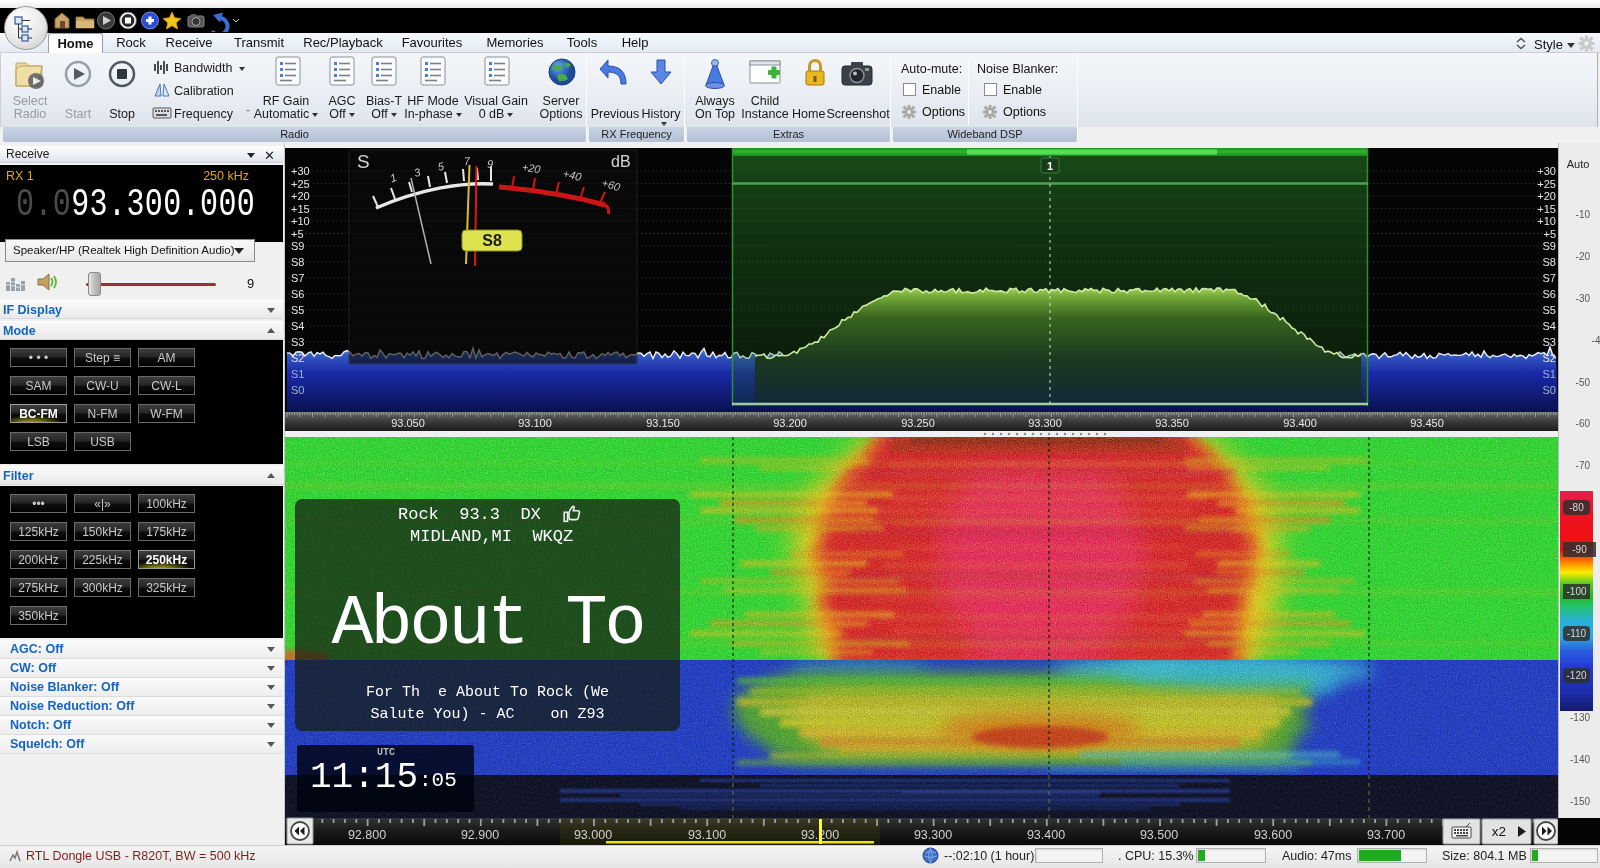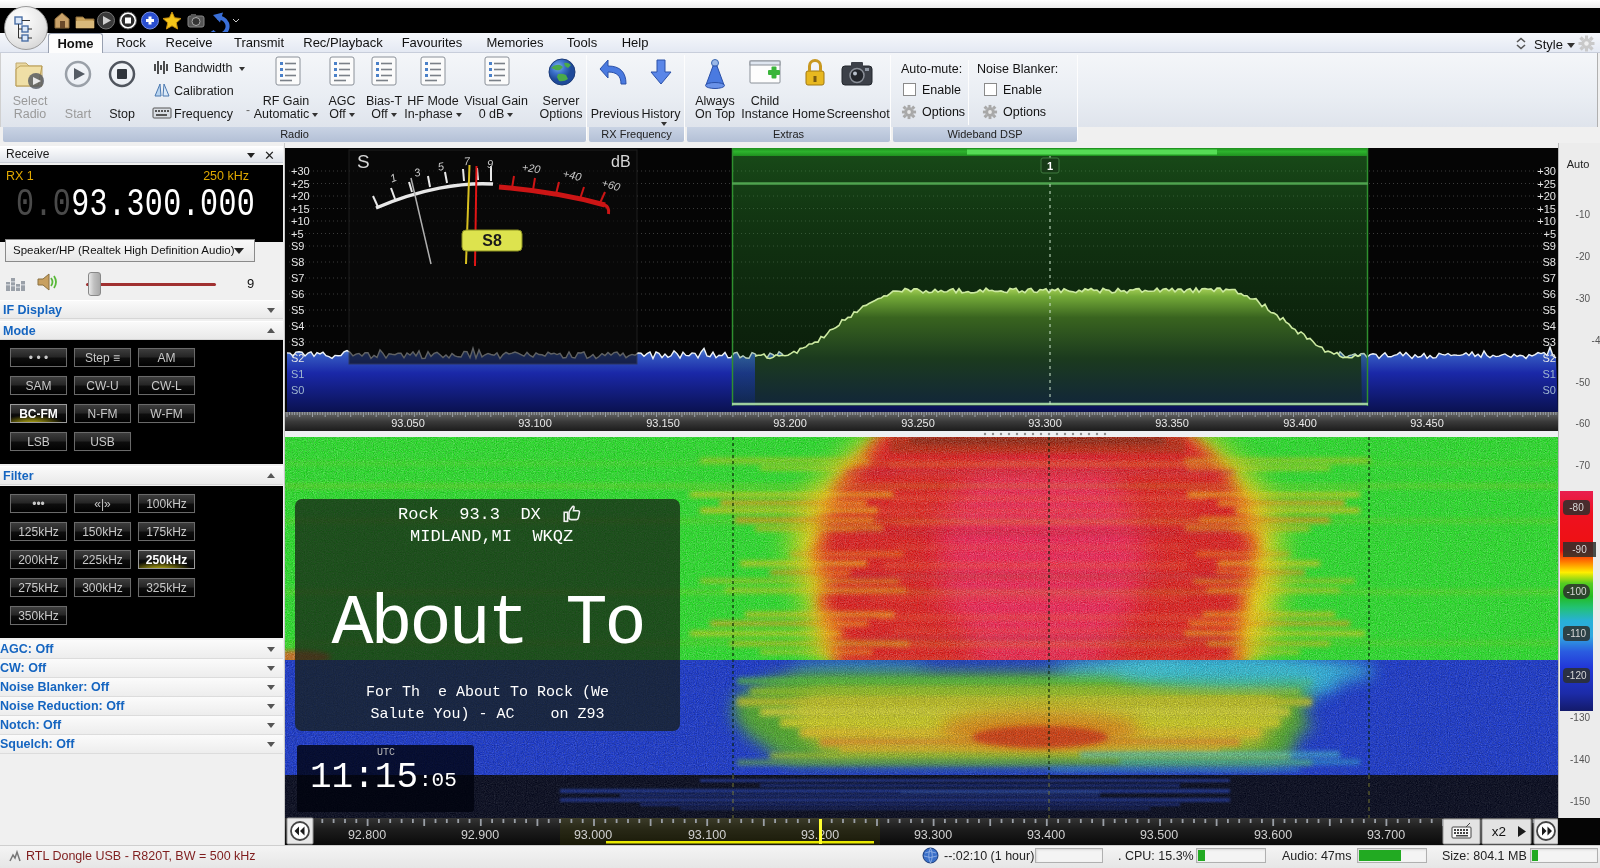--- a/index.html
+++ b/index.html
@@ -26,21 +26,21 @@
 #lpanel{left:0;top:143px;width:285px;height:702px;background:#f0f0f0;border-right:1px solid #c8c8c8}
 #rxhead{left:0;top:146px;width:283px;height:17px;background:linear-gradient(#ffffff,#dfe3ea);border-bottom:1px solid #c8cdd6;font-size:12px;color:#1a1a1a;padding-left:6px;line-height:17px}
 #freqbox{left:0;top:165px;width:283px;height:77px;background:#000}
 .amber{color:#e0a800;font-size:12.5px}
 #freqdigits{position:absolute;left:16px;top:28px;font-family:"Liberation Mono",monospace;font-size:30px;color:#fff;letter-spacing:0.4px;white-space:pre;transform:scaleY(1.28);transform-origin:0 100%}
 #combo{left:5px;top:239px;width:250px;height:23px;background:linear-gradient(#f8f8f8,#e8e8e8);border:1px solid #8a8a8a;font-size:11.5px;color:#111;line-height:21px;padding-left:7px}
 .bluehead{position:absolute;left:0;width:283px;height:19px;background:linear-gradient(#fafafa,#e9e9e9);border-top:1px solid #fff;border-bottom:1px solid #d6d6d6;color:#1565c0;font-weight:bold;font-size:12.5px;padding-left:3px;line-height:18px}
 .blackpanel{position:absolute;left:0;width:283px;background:#000}
 .dbtn{position:absolute;width:59px;height:21px;background:linear-gradient(#404040,#262626 45%,#0d0d0d 55%,#000);border:1px solid #020202;box-shadow:inset 0 0 0 1px #6a6a6a;color:#c8c8c8;font-size:12px;text-align:center;line-height:20px}
 .dbtn.act{color:#fff;font-weight:bold;box-shadow:inset 0 0 0 1px #9a9a9a;background:radial-gradient(ellipse 75% 65% at 38% 108%, rgba(228,216,30,0.95), rgba(160,150,10,0.3) 60%, transparent 78%),linear-gradient(#404040,#262626 45%,#0d0d0d 55%,#000)}
-.coff{position:absolute;left:0;width:283px;height:19px;background:linear-gradient(#fbfbfb,#ededed);border-bottom:1px solid #dcdcdc;color:#1565c0;font-weight:bold;font-size:12.5px;padding-left:0;line-height:18px}
+.coff{position:absolute;left:0;width:283px;height:19px;background:linear-gradient(#fbfbfb,#ededed);border-bottom:1px solid #dcdcdc;color:#1565c0;font-weight:bold;font-size:12.5px;padding-left:10px;line-height:18px}
 .carr{position:absolute;right:8px;top:7px;width:0;height:0;border-left:4px solid transparent;border-right:4px solid transparent;border-top:5px solid #555}
 .carru{position:absolute;right:8px;top:6px;width:0;height:0;border-left:4px solid transparent;border-right:4px solid transparent;border-bottom:5px solid #555}
 
 #statusbar{left:0;top:845px;width:1600px;height:23px;background:linear-gradient(#f4f4f4,#e6e6e6);border-top:1px solid #cfcfcf;font-size:12px;color:#222}
 .sbox{position:absolute;top:848px;height:15px;background:#f4f4f4;border:1px solid #b0b0b0;box-shadow:inset 1px 1px 2px #d8d8d8}
 
 .wfbox{position:absolute;background:rgba(22,30,20,0.73);border-radius:7px;color:#fff;font-family:"Liberation Mono",monospace}
 </style></head><body>
 <div id="app">
 
@@ -1388,39 +1388,39 @@
 <div class="abs" style="left:398px;top:505px;color:#fff;font-family:'Liberation Mono',monospace;font-size:17px;white-space:pre">Rock  93.3  DX</div>
 <svg class="abs" style="left:562px;top:503px" width="21" height="21" viewBox="0 0 21 21">
  <rect x="2.2" y="9.3" width="3.4" height="9" fill="none" stroke="#f0f0f0" stroke-width="1.6"></rect>
  <path d="M7 10.2 c0 -1.2 0.5 -2.4 1.5 -3.8 l1.9 -2.7 c0.5 -0.8 1.6 -0.5 1.7 0.4 l-0.7 3.6 h4.6 c1 0 1.7 0.9 1.4 1.9 l-1.2 5.6 c-0.2 0.9 -0.9 1.4 -1.8 1.4 h-5.2 c-0.9 0 -1.7 -0.4 -2.2 -1 z" fill="none" stroke="#f0f0f0" stroke-width="1.6"></path>
 </svg>
 <div class="abs" style="left:410px;top:527px;color:#fff;font-family:'Liberation Mono',monospace;font-size:17px;white-space:pre">MIDLAND,MI  WKQZ</div>
 <div class="abs" style="left:295px;top:684px;width:385px;text-align:center;color:#fff;font-family:'Liberation Mono',monospace;font-size:15px;white-space:pre">For Th  e About To Rock (We</div>
 <div class="abs" style="left:295px;top:585px;width:385px;text-align:center;color:#fff;font-family:'Liberation Mono',monospace;font-size:70px;letter-spacing:-3px;white-space:pre">About To</div>
 <div class="abs" style="left:295px;top:706px;width:385px;text-align:center;color:#fff;font-family:'Liberation Mono',monospace;font-size:15px;white-space:pre">Salute You) - AC    on Z93</div>
 <div class="wfbox" style="left:297px;top:745px;width:177px;height:67px;border-radius:3px;background:rgba(0,2,14,0.8)"></div>
-<div class="abs" style="left:377px;top:747px;color:#b8b8b8;font-family:'Liberation Mono',monospace;font-size:10px;font-weight:normal">UTC</div>
+<div class="abs" style="left:377px;top:747px;color:#b8b8b8;font-family:'Liberation Mono',monospace;font-size:10px;font-weight:bold">UTC</div>
 <div class="abs" style="left:310px;top:757px;color:#fff;font-family:'Liberation Mono',monospace;font-size:36px">11:15</div>
 <div class="abs" style="left:419px;top:769px;color:#fff;font-family:'Liberation Mono',monospace;font-size:21px">:05</div>
 
 <div class="abs" style="left:1558px;top:143px;width:42px;height:675px;background:#ececec;border-left:1px solid #b8b8b8"></div>
 <div class="abs" style="left:1558px;top:818px;width:42px;height:27px;background:#050505"></div>
 <div class="abs" style="left:1558px;top:158px;width:40px;text-align:center;font-size:11px;color:#222">Auto</div>
 <div class="abs" style="left:1560px;top:491px;width:33px;height:220px;background:linear-gradient(
  #e81f50 0%, #ee1120 10%, #ee1111 27%, #ff7700 32%, #ffee00 37%, #55cc22 42%, #22bb22 48%, #22c275 53%, #28b0d8 59%, #30a8e0 66%, #2a5ce0 73%, #2238d8 80%, #1c2ba8 92%, #131a6a 100%)"></div>
 <div class="abs" style="left:1556px;top:209px;width:34px;text-align:right;font-size:10px;color:#555">-10</div>
     <div class="abs" style="left:1556px;top:251px;width:34px;text-align:right;font-size:10px;color:#555">-20</div>
     <div class="abs" style="left:1556px;top:293px;width:34px;text-align:right;font-size:10px;color:#555">-30</div>
     <div class="abs" style="left:1556px;top:335px;width:50px;text-align:right;font-size:10px;color:#555">-40</div>
     <div class="abs" style="left:1556px;top:377px;width:34px;text-align:right;font-size:10px;color:#555">-50</div>
     <div class="abs" style="left:1556px;top:418px;width:34px;text-align:right;font-size:10px;color:#555">-60</div>
     <div class="abs" style="left:1556px;top:460px;width:34px;text-align:right;font-size:10px;color:#555">-70</div>
     <div class="abs" style="left:1563px;top:500px;width:27px;height:15px;background:rgba(45,48,45,0.85);border-radius:4px;text-align:center;font-size:10px;line-height:15px;color:#d8d8d8">-80</div>
     <div class="abs" style="left:1563px;top:542px;width:33px;height:15px;background:rgba(45,48,45,0.85);border-radius:0;text-align:center;font-size:10px;line-height:15px;color:#d8d8d8">-90</div>
-    <div class="abs" style="left:1563px;top:584px;width:27px;height:15px;background:rgba(45,48,45,0.85);border-radius:7px;text-align:center;font-size:10px;line-height:15px;color:#d8d8d8">-100</div>
+    <div class="abs" style="left:1563px;top:584px;width:27px;height:15px;background:rgba(45,48,45,0.85);border-radius:0;text-align:center;font-size:10px;line-height:15px;color:#d8d8d8">-100</div>
     <div class="abs" style="left:1563px;top:626px;width:27px;height:15px;background:rgba(45,48,45,0.85);border-radius:4px;text-align:center;font-size:10px;line-height:15px;color:#d8d8d8">-110</div>
     <div class="abs" style="left:1563px;top:668px;width:27px;height:15px;background:rgba(45,48,45,0.85);border-radius:4px;text-align:center;font-size:10px;line-height:15px;color:#d8d8d8">-120</div>
     <div class="abs" style="left:1556px;top:712px;width:34px;text-align:right;font-size:10px;color:#555">-130</div>
     <div class="abs" style="left:1556px;top:754px;width:34px;text-align:right;font-size:10px;color:#555">-140</div>
     <div class="abs" style="left:1556px;top:796px;width:34px;text-align:right;font-size:10px;color:#555">-150</div>
 
 <div class="abs" id="statusbar"></div>
 <svg class="abs" style="left:8px;top:849px" width="14" height="14" viewBox="0 0 14 14">
  <path d="M2 12 L5 6 L7 9 L9 3 L12 12" fill="none" stroke="#777" stroke-width="1.5"></path>
 </svg>

